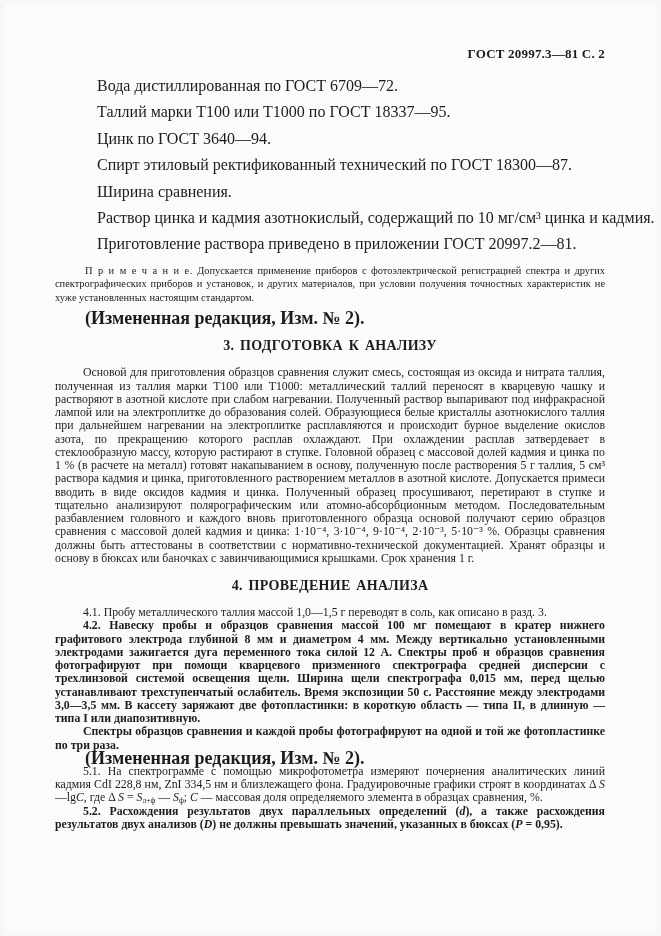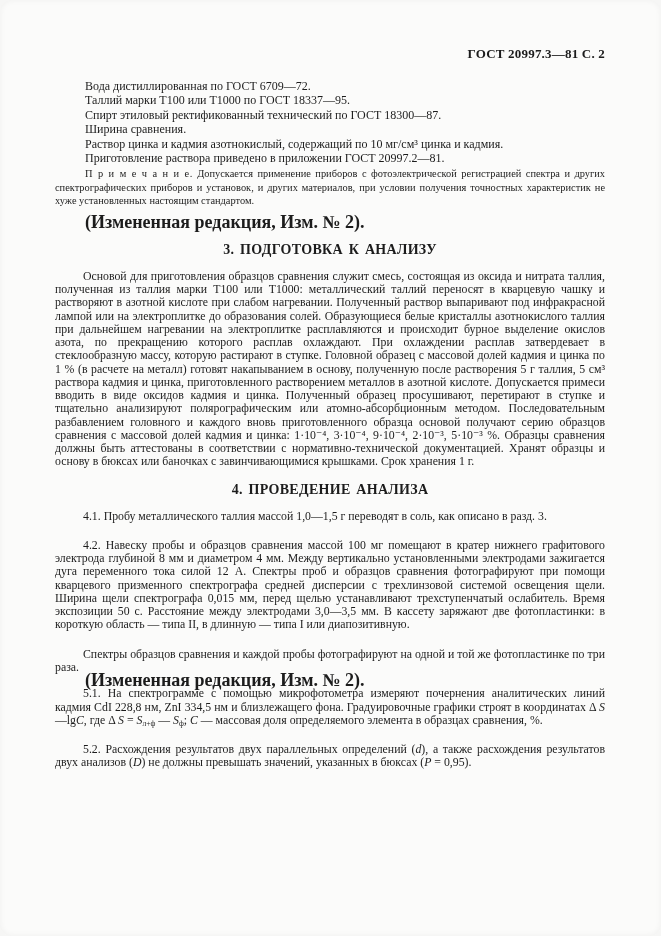--- a/index.html
+++ b/index.html
@@ -25,22 +25,22 @@
   .doc-header {
     text-align: right;
     font-weight: bold;
     font-size: 13px;
     line-height: 14px;
     margin: 0 0 18px 0;
     letter-spacing: 0.2px;
   }
 
   .reagent {
-    margin: 0;
-    font-size: 12px;
+    margin: 12px;
+    font-size: 16px;
     line-height: 14.4px;
     text-indent: 30px;
     white-space: nowrap;
   }
 
   .note {
     margin: 2px 0 0 0;
     font-size: 10.4px;
     line-height: 13.4px;
     text-align: justify;
@@ -66,40 +66,41 @@
     word-spacing: 2px;
   }
 
   .body-p {
     margin: 0;
     font-size: 11.8px;
     line-height: 13.25px;
     text-align: justify;
     text-indent: 28px;
   }
-  .body-p + .body-p { margin-top: 16px; }
+  .body-p + .body-p { margin-top: 0; font-weight: bold; }
 
   .var { font-style: italic; }
   sub.f-sub {
     font-size: 7.5px;
     vertical-align: -2px;
     line-height: 0;
   }
 </style>
 </head>
 <body>
 
 <div class="page">
   <div class="content">
 
     <p class="doc-header">ГОСТ 20997.3—81 С. 2</p>
 
     <div>
       <p class="reagent">Вода дистиллированная по ГОСТ 6709—72.</p>
       <p class="reagent">Таллий марки Т100 или Т1000 по ГОСТ 18337—95.</p>
+      <p class="reagent">Цинк по ГОСТ 3640—94.</p>
       <p class="reagent">Спирт этиловый ректификованный технический по ГОСТ 18300—87.</p>
       <p class="reagent">Ширина сравнения.</p>
       <p class="reagent">Раствор цинка и кадмия азотнокислый, содержащий по 10 мг/см³ цинка и кадмия.</p>
       <p class="reagent">Приготовление раствора приведено в приложении ГОСТ 20997.2—81.</p>
     </div>
 
     <p class="note"><span class="note-label">П р и м е ч а н и е.</span><span> Допускается применение приборов с фотоэлектрической регистрацией спектра и других спектрографических приборов и установок, и других материалов, при условии получения точностных характеристик не хуже установленных настоящим стандартом.</span></p>
 
     <p class="amend">(Измененная редакция, Изм. № 2).</p>
 

